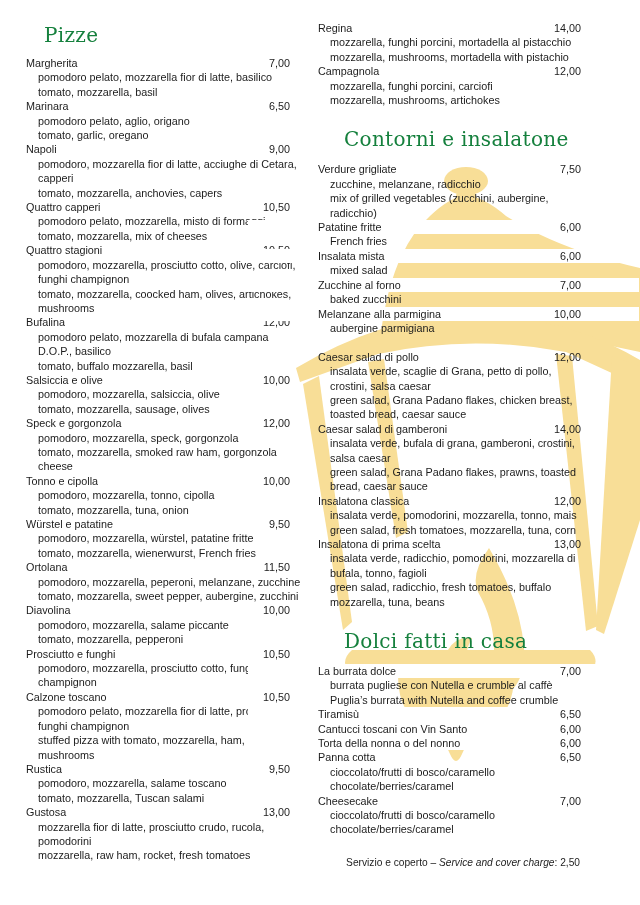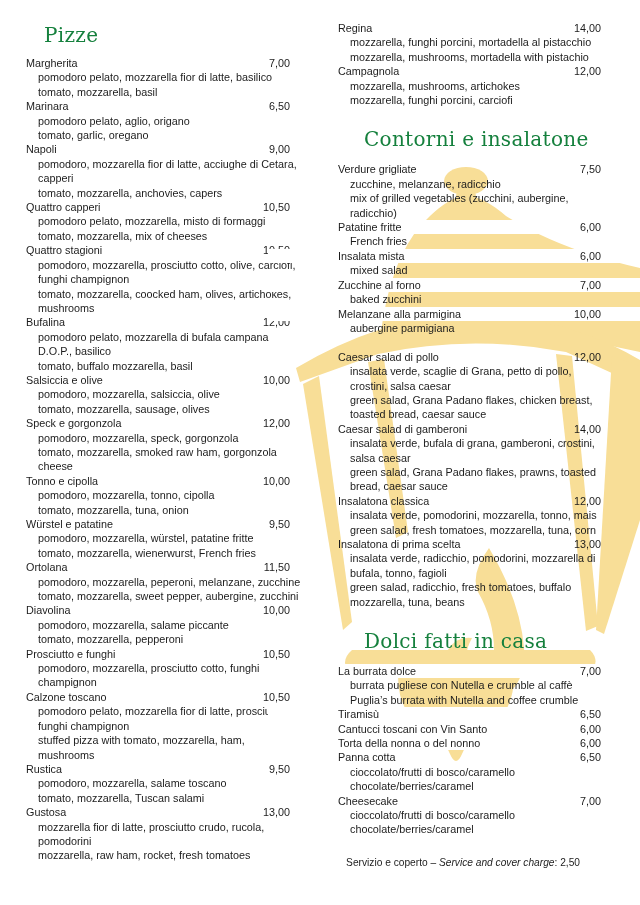--- a/index.html
+++ b/index.html
@@ -3,21 +3,21 @@
 <meta charset="utf-8">
 <style>
   html,body{margin:0;padding:0}
   body{
     width:640px;height:905px;background:#ffffff;position:relative;overflow:hidden;
     font-family:"Liberation Sans",sans-serif;color:#1c1c1c;
   }
   #lantern{position:absolute;left:0;top:0;z-index:0}
   .col{position:absolute;z-index:1}
   #left-col{left:26px;top:18px;width:264px}
-  #right-col{left:338px;top:21px;width:263px}
+  #right-col{left:318px;top:21px;width:263px}
   .sec{
     font-family:"DejaVu Serif","Liberation Serif",serif;font-weight:normal;
     font-size:20px;line-height:22px;margin:0;color:#15803d;letter-spacing:.3px;
   }
   #left-col .sec{margin:6px 0 10px 18px}
   #right-col .sec{margin:21px 0 12px 26px}
   .item{font-size:10.8px;line-height:14.4px}
   .name-row{display:flex;justify-content:space-between}
   .iname{white-space:pre}
   .price{text-align:right}
@@ -213,22 +213,22 @@
           <span class="price">14,00</span>
         </div>
         <div class="desc">mozzarella, funghi porcini, mortadella al pistacchio</div>
         <div class="desc en">mozzarella, mushrooms, mortadella with pistachio</div>
       </div>
       <div class="item">
         <div class="name-row">
           <span class="iname">Campagnola</span>
           <span class="price">12,00</span>
         </div>
+        <div class="desc">mozzarella, funghi porcini, carciofi</div>
         <div class="desc en">mozzarella, mushrooms, artichokes</div>
-        <div class="desc">mozzarella, funghi porcini, carciofi</div>
       </div>
     </div>
     <h2 class="sec">Contorni e insalatone</h2>
     <div>
       <div class="item">
         <div class="name-row">
           <span class="iname">Verdure grigliate</span>
           <span class="price">7,50</span>
         </div>
         <div class="desc">zucchine, melanzane, radicchio</div>

